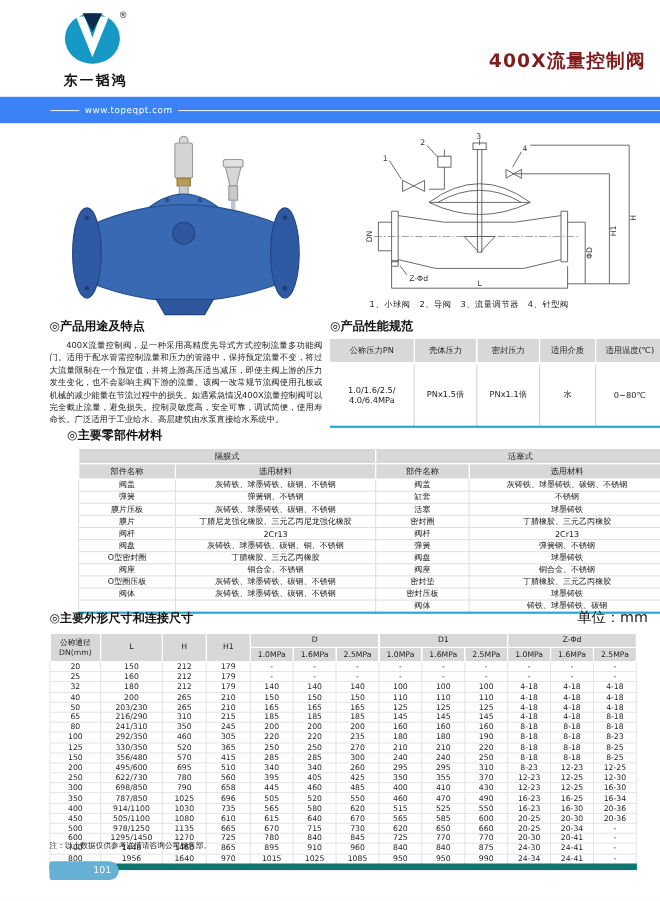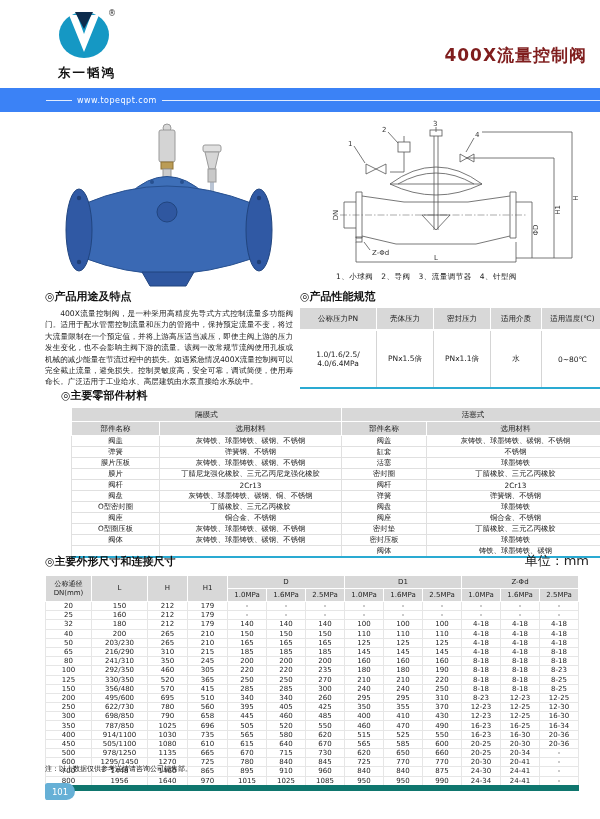--- a/index.html
+++ b/index.html
@@ -38,21 +38,21 @@
   .perf-table th:first-child,.perf-table td:first-child{border-left:none;}
   .mat-table{width:533px;margin-left:10px;border-bottom:2px solid #2aaad2;}
   .mat-table th{background:#d8d8d8;font-size:7.5px;height:11px;border:1px solid #fff;}
   .mat-table td{font-size:7.3px;height:8.6px;padding:0;border:1px solid #e0e0e0;color:#222;}
   .dim-table{width:533px;margin-top:2px;border-bottom:6px solid #0f766e;}
   .dim-table th{background:#d8d8d8;font-size:7px;border:1px solid #fff;height:10px;line-height:1.15;}
   .dim-table td{font-size:7px;height:8.2px;padding:0;border:1px solid #e6e6e6;color:#222;}
   .pre{white-space:pre-line;}
   .note{position:absolute;left:45px;top:764px;font-size:7px;font-weight:normal;color:#111;}
   .page-badge{position:absolute;left:45px;top:783px;width:30px;height:17px;background:#66b0d6;color:#fff;
-              border-radius:3px 10px 10px 3px;font-size:8.5px;display:flex;align-items:center;justify-content:center;}
+              border-radius:3px 10px 10px 3px;font-size:8.5px;display:flex;align-items:center;justify-content:center;padding-left:33px;}
   svg text{font-family:"DejaVu Sans","Liberation Sans",sans-serif;}
 </style>
 </head>
 <body>
 
 <div class="page">
 
   <div class="logo-block">
     <svg width="62" height="54" viewBox="0 0 62 54">
       <ellipse cx="28" cy="29" rx="25" ry="23" fill="#1598c4"></ellipse>

